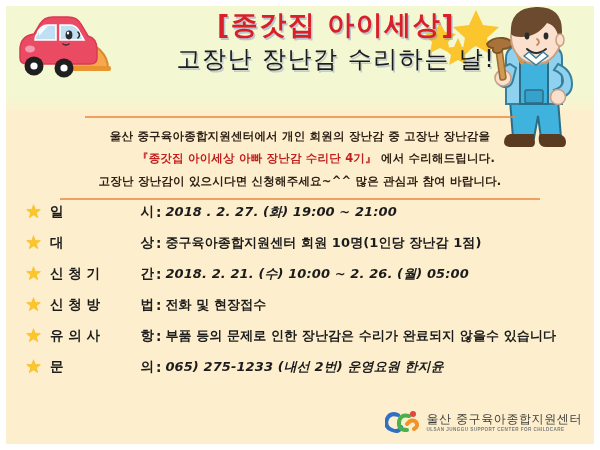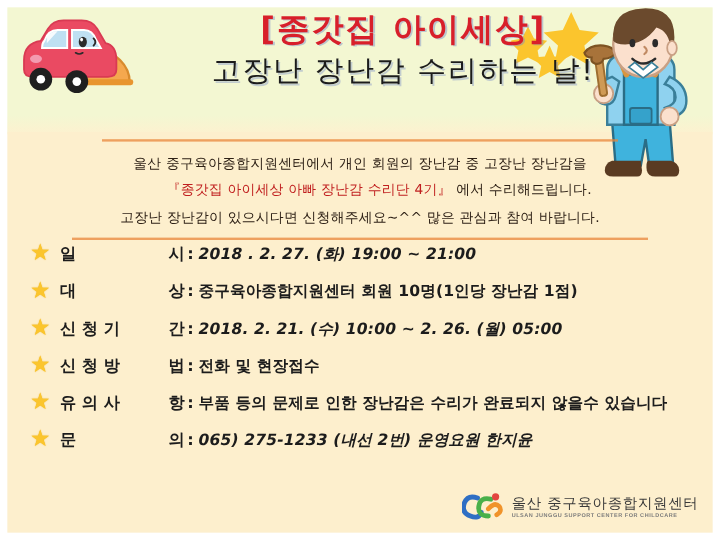--- a/index.html
+++ b/index.html
@@ -102,21 +102,21 @@
     background: #e8853a;
     opacity: 0.75;
     margin: 0 auto;
   }
   .rule-top   { width: 430px; }
   .rule-bot   { width: 480px; }
   .desc-inner { padding: 7px 0 6px 0; }
   .desc-line {
     font-family: "DejaVu Sans", "Liberation Sans", sans-serif;
     font-size: 11.5px;
-    font-weight: normal;
+    font-weight: bold;
     color: #2e2116;
     line-height: 1.95;
     letter-spacing: 0.2px;
     white-space: nowrap;
   }
   .desc-line.em {
     color: #c01f1f;
     padding-left: 32px;
   }
   .desc-line .plain {

